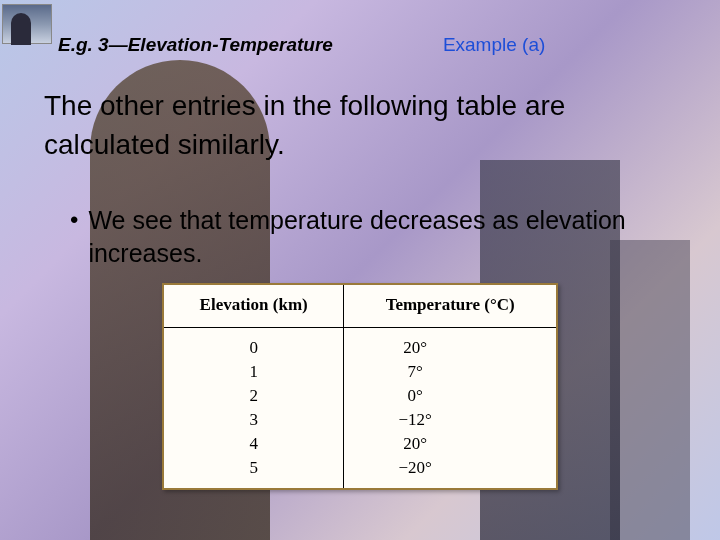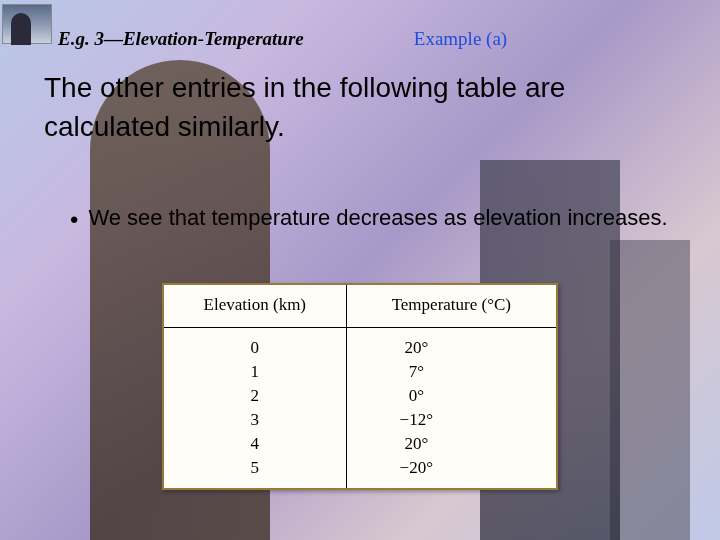--- a/index.html
+++ b/index.html
@@ -27,55 +27,55 @@
 .thumbnail {
   position: absolute; left: 2px; top: 4px; width: 50px; height: 40px;
   background: linear-gradient(180deg, #5a6a8a 0%, #8a98b0 50%, #c8d0e0 100%);
   border: 1px solid #888;
 }
 .thumbnail::after {
   content: ''; position: absolute; left: 8px; top: 8px; width: 20px; height: 32px;
   background: #2a2a3a; border-radius: 10px 10px 0 0;
 }
 .header {
-  position: absolute; left: 58px; top: 28px; right: 30px;
-  display: flex; align-items: flex-start; font-family: Liberation Serif, serif;
+  position: absolute; left: 58px; top: 34px; right: 30px;
+  display: flex; align-items: flex-start;
 }
 .header-left {
   font-weight: bold; font-style: italic; font-size: 19px; color: #000;
 }
 .header-right {
   margin-left: 110px; font-size: 19px; color: #1d4ed8;
 }
 .main-text {
-  position: absolute; left: 44px; top: 68px; right: 40px;
+  position: absolute; left: 44px; top: 86px; right: 40px;
   font-size: 28px; color: #000; line-height: 1.4;
 }
 .bullet-row {
   position: absolute; left: 70px; top: 204px; right: 40px;
   display: flex; align-items: flex-start;
 }
 .bullet-dot {
   font-size: 24px; margin-right: 10px; margin-top: 2px; color: #000;
 }
 .bullet-text {
-  font-size: 22px; color: #000; line-height: 1.3;
+  font-size: 25px; color: #000; line-height: 1.3;
 }
 .table-wrap {
   position: absolute; left: 162px; top: 283px; width: 396px;
   background: #fffdf8;
   border: 2px solid #9a7a3a;
   box-shadow: 2px 2px 4px rgba(0,0,0,0.3);
 }
 .table-wrap table {
   width: 100%; border-collapse: collapse;
   font-family: 'Times New Roman', serif; font-size: 17px; color: #000;
 }
 .table-wrap th {
-  font-weight: normal; padding: 10px 4px 12px 4px;
+  font-weight: bold; padding: 10px 4px 12px 4px;
   border-bottom: 1.5px solid #000; text-align: center;
 }
 .table-wrap td { text-align: center; padding: 2px 4px; }
 .col-div { border-right: 1.5px solid #000; }
 .table-body-spacer td { height: 8px; }
 .temp-cell { text-align: right; padding-right: 74px !important; }
 </style>
 </head>
 <body>
 

